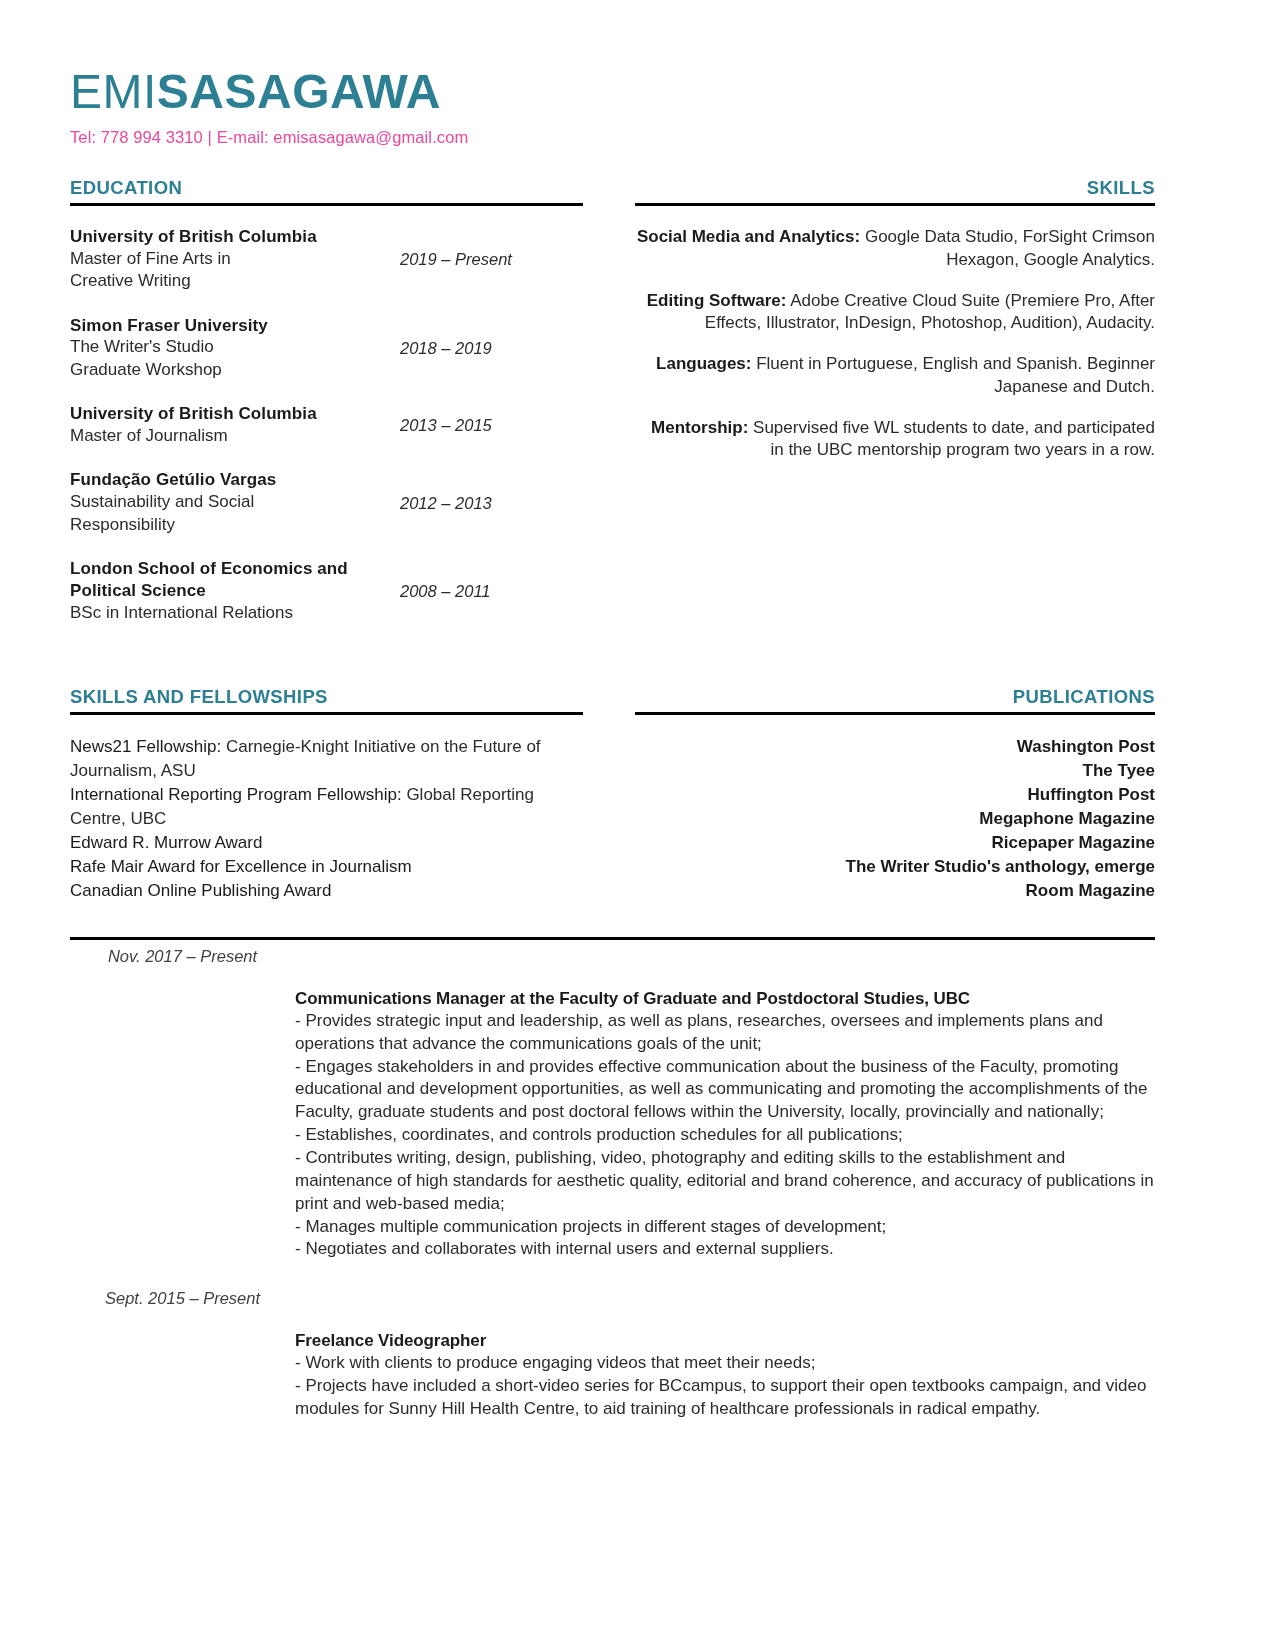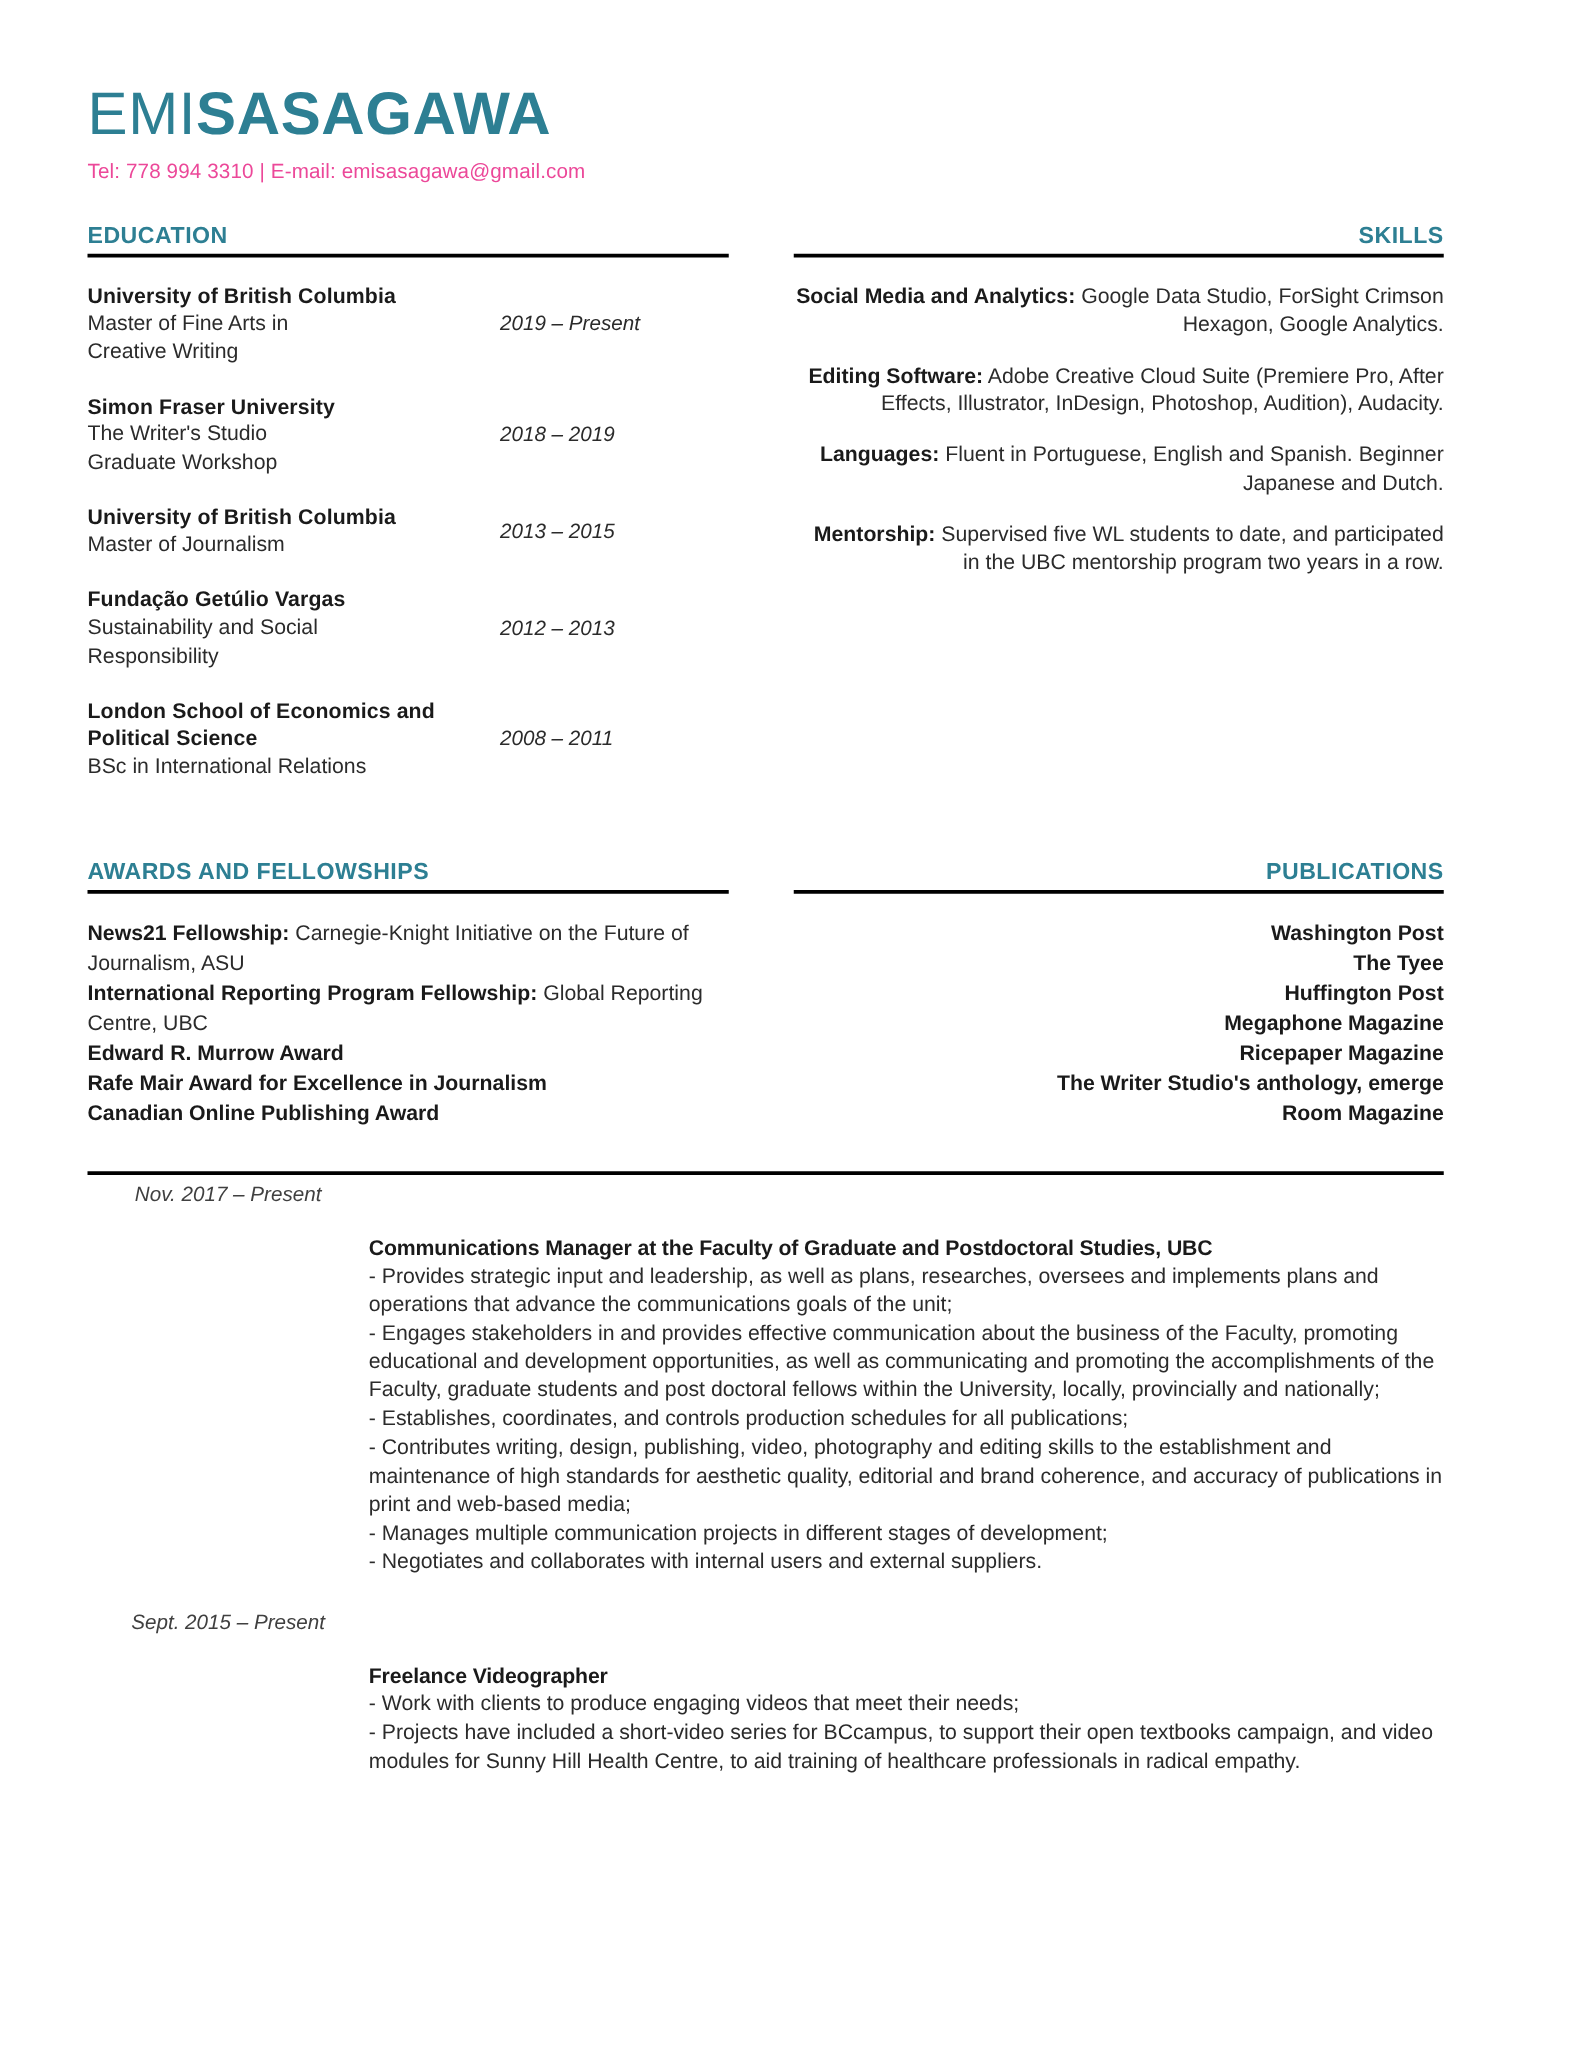--- a/index.html
+++ b/index.html
@@ -118,21 +118,21 @@
 
   
   .row2 { margin-top: 62px; }
 
   .award-list {
     font-size: 17px;
     font-weight: 300;
     line-height: 1.41;
     color: #2b2b2b;
   }
-  .award-list .b { font-weight: 700; color: #1a1a1a; }
+  .award-list .b { font-weight: 400; color: #1a1a1a; }
 
   .pub-list {
     font-size: 17px;
     line-height: 1.41;
   }
   .pub-list li {
     list-style: none;
     font-weight: 700;
     color: #1a1a1a;
   }
@@ -242,21 +242,21 @@
           <p class="skill-block"><span class="skill-label">Languages:</span><span> Fluent in Portuguese, English and Spanish. Beginner Japanese and Dutch.</span></p>
           <p class="skill-block"><span class="skill-label">Mentorship:</span><span> Supervised five WL students to date, and participated in the UBC mentorship program two years in a row.</span></p>
         </div>
     </div>
 
   </div>
 
   <div class="cols row2">
 
     <div class="col-left">
-      <div class="sec-head">AWARDS AND FELLOWSHIPS</div>
+      <div class="sec-head">SKILLS AND FELLOWSHIPS</div>
       <div class="sec-rule"></div>
       <div class="award-list" id="awards-container"><span><span class="b">News21 Fellowship:</span><span> Carnegie-Knight Initiative on the Future of Journalism, ASU</span></span><br><span><span class="b">International Reporting Program Fellowship:</span><span> Global Reporting Centre, UBC</span></span><br><span><span class="b">Edward R. Murrow Award</span></span><br><span><span class="b">Rafe Mair Award for Excellence in Journalism</span></span><br><span><span class="b">Canadian Online Publishing Award</span></span></div>
     </div>
 
     <div class="col-gap"></div>
 
     <div class="col-right">
       <div class="sec-head">PUBLICATIONS</div>
       <div class="sec-rule"></div>
       <ul class="pub-list" id="pubs-container">

